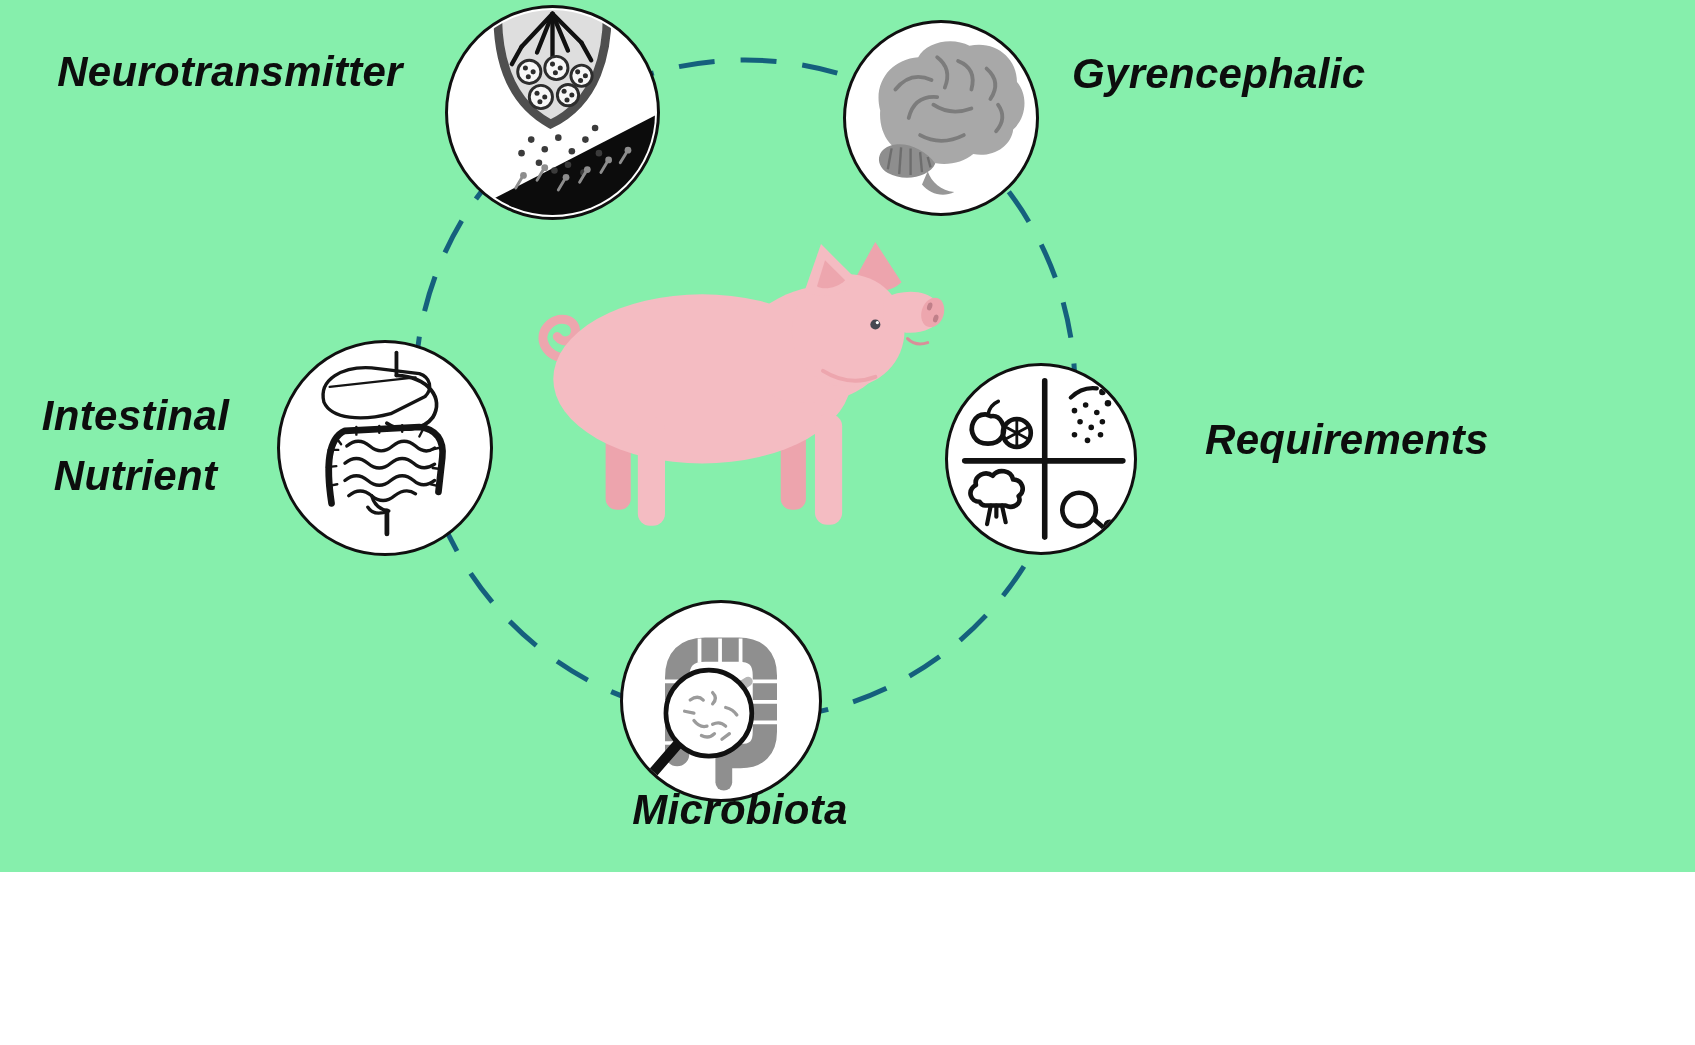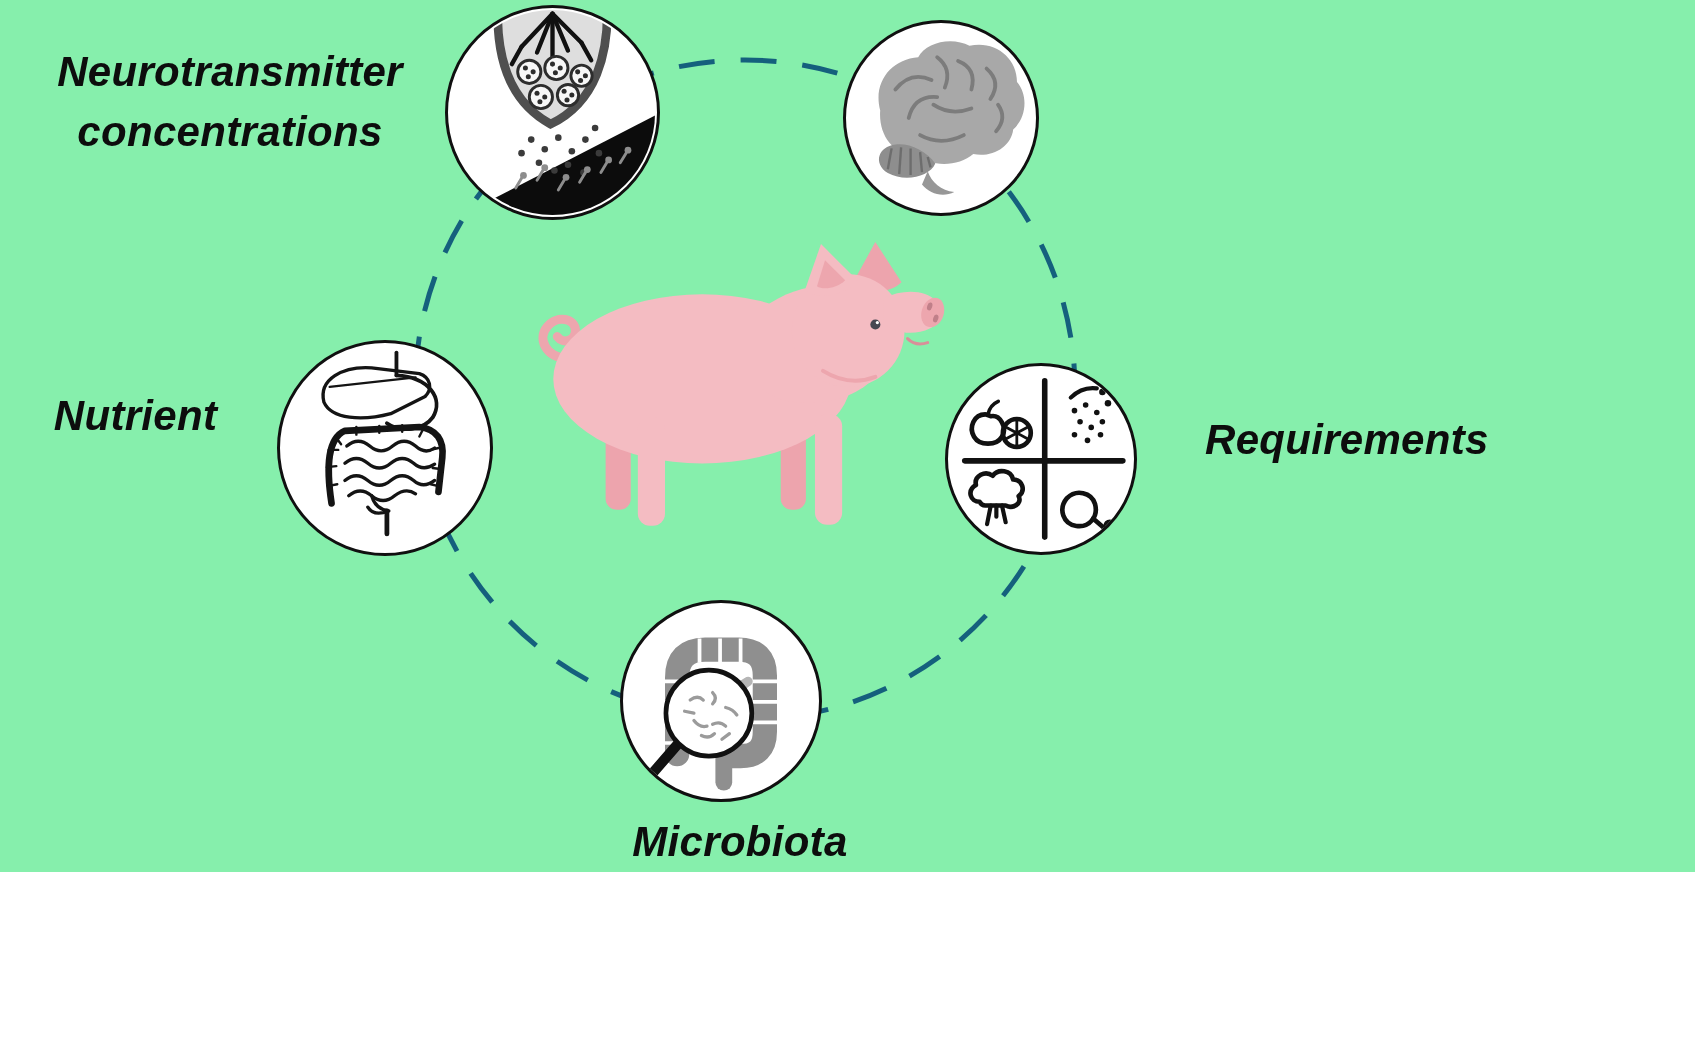--- a/index.html
+++ b/index.html
@@ -29,21 +29,21 @@
   .icon-brain      { left:843px; top:20px;  width:196px; height:196px; }
   .icon-intestines { left:277px; top:340px; width:216px; height:216px; }
   .icon-nutrition  { left:945px; top:363px; width:192px; height:192px; }
   .icon-microbiota { left:620px; top:600px; width:202px; height:202px; }
 
   
   .label-neuro      { left:10px;   top:42px;  width:440px; }
   .label-gyr        { left:1072px; top:44px;  width:420px; }
   .label-intestinal { left:18px;   top:386px; width:235px; }
   .label-nutrient   { left:1205px; top:410px; width:430px; }
-  .label-microbiota { left:555px;  top:812px; width:370px; }
+  .label-microbiota { left:555px;  top:780px; width:370px; }
 </style>
 </head>
 <body>
 
 <div class="canvas">
 
   <svg class="ring" width="1695" height="1045" viewBox="0 0 1695 1045" aria-hidden="true">
     <circle cx="745" cy="390" r="330" fill="none" stroke="#15607d" stroke-width="5" stroke-dasharray="36 26"></circle>
   </svg>
 
@@ -272,25 +272,28 @@
           <path d="M 96 130 q 8 -4 14 2"></path>
           <path d="M 84 142 q 8 4 14 -2"></path>
         <path d="M 106 146 l 8 -6"></path>
           <path d="M 66 116 l 10 2"></path>
       </g>
     </svg>
   </div>
 
   <div class="label center label-neuro">
     <div>Neurotransmitter</div>
-    <div>concentrations</div>
-  </div>
-
+  </div>
+
+  <div class="label label-gyr">
+    <div>Gyrencephalic</div>
+  </div>
 
   <div class="label center label-intestinal">
+    <div>Intestinal</div>
     <div>Nutrient</div>
   </div>
 
   <div class="label label-nutrient">
     <div>Requirements</div>
   </div>
 
   <div class="label center label-microbiota">
     <div>Microbiota</div>
   </div>

